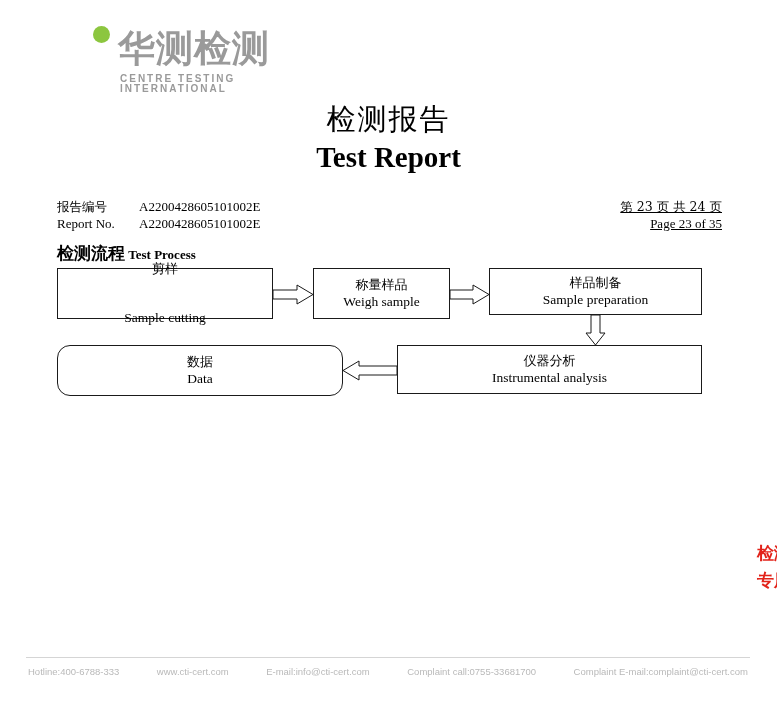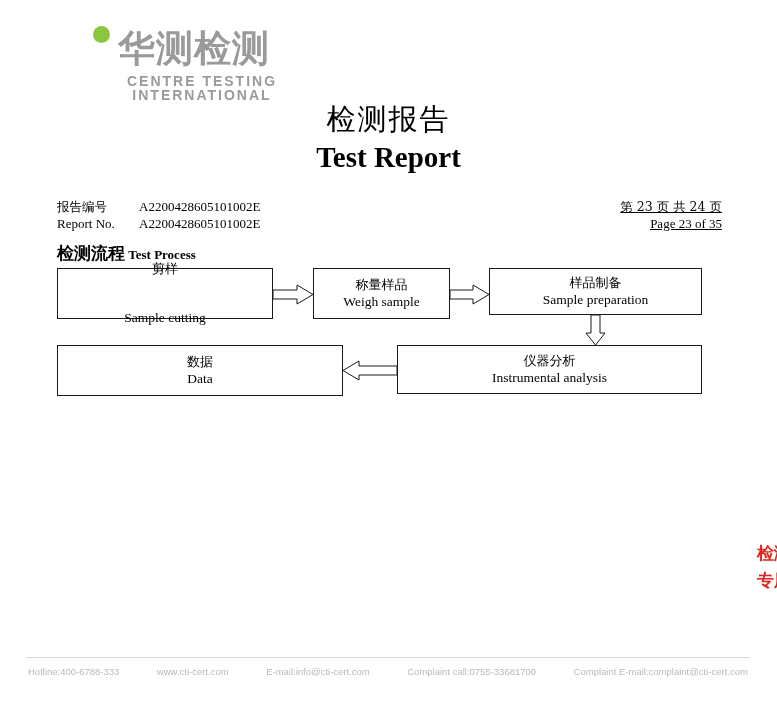--- a/index.html
+++ b/index.html
@@ -53,26 +53,25 @@
     font-size: 37px;
     color: #9a9a9a;
     line-height: 1;
     letter-spacing: 1px;
   }
   .logo-en {
     position: absolute;
     left: 106px;
     top: 62px;
     font-family: "Liberation Sans", "DejaVu Sans", sans-serif;
-    font-size: 14px;
+    font-size: 10px;
     letter-spacing: 2.0px;
     color: #9a9a9a;
     font-weight: bold;
     line-height: 1;
-    text-align: center;
   }
 
   
   .doc-title {
     position: absolute;
     left: 0;
     top: 100px;
     width: 777px;
     text-align: center;
   }
@@ -173,21 +172,21 @@
   .node .en {
     font-family: "Liberation Serif", "DejaVu Serif", serif;
     font-size: 13.5px;
     line-height: 18px;
   }
 
   #node-cut  { left: 57px;  top: 268px; width: 216px; height: 51px; gap: 32px; }
   #node-weigh{ left: 313px; top: 268px; width: 137px; height: 51px; }
   #node-prep { left: 489px; top: 268px; width: 213px; height: 47px; }
   #node-instr{ left: 397px; top: 345px; width: 305px; height: 49px; }
-  #node-data { left: 57px;  top: 345px; width: 286px; height: 51px; }
+  #node-data { left: 57px;  top: 345px; width: 286px; height: 51px; border-radius: 13px; }
 
   .arrow-svg {
     position: absolute;
     overflow: visible;
     pointer-events: auto;
   }
 
   
   .seal {
     position: absolute;

